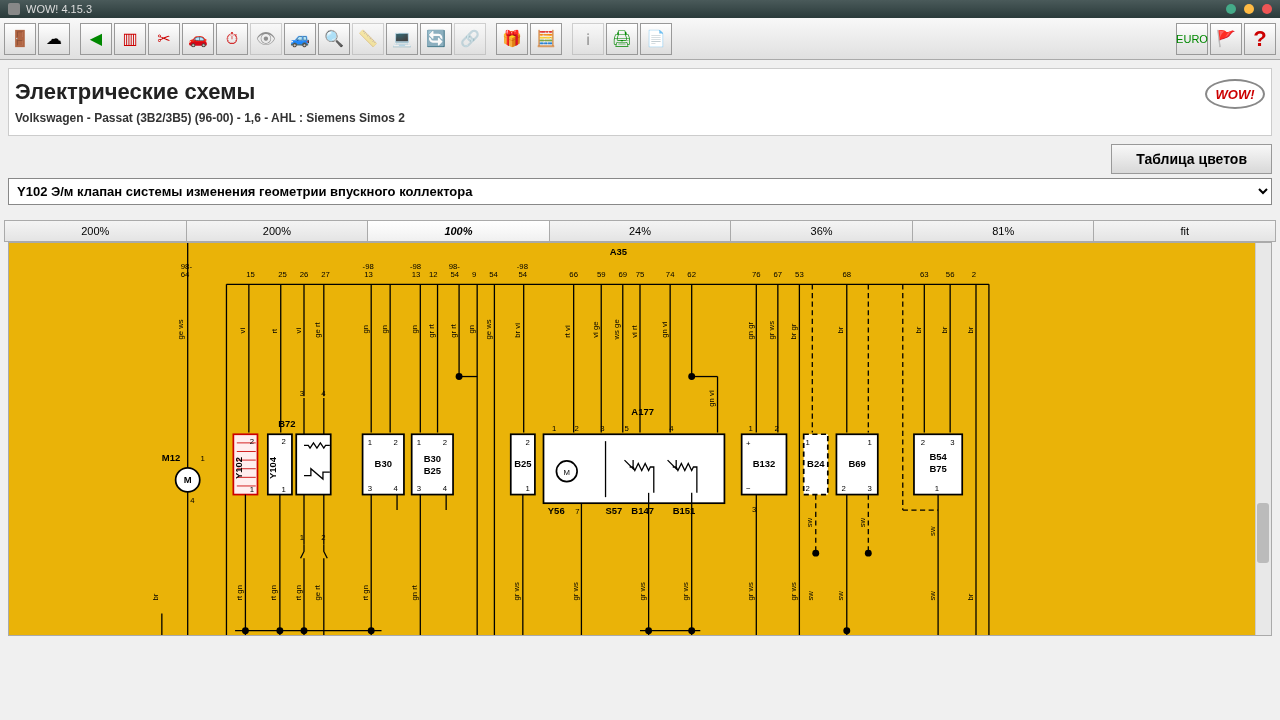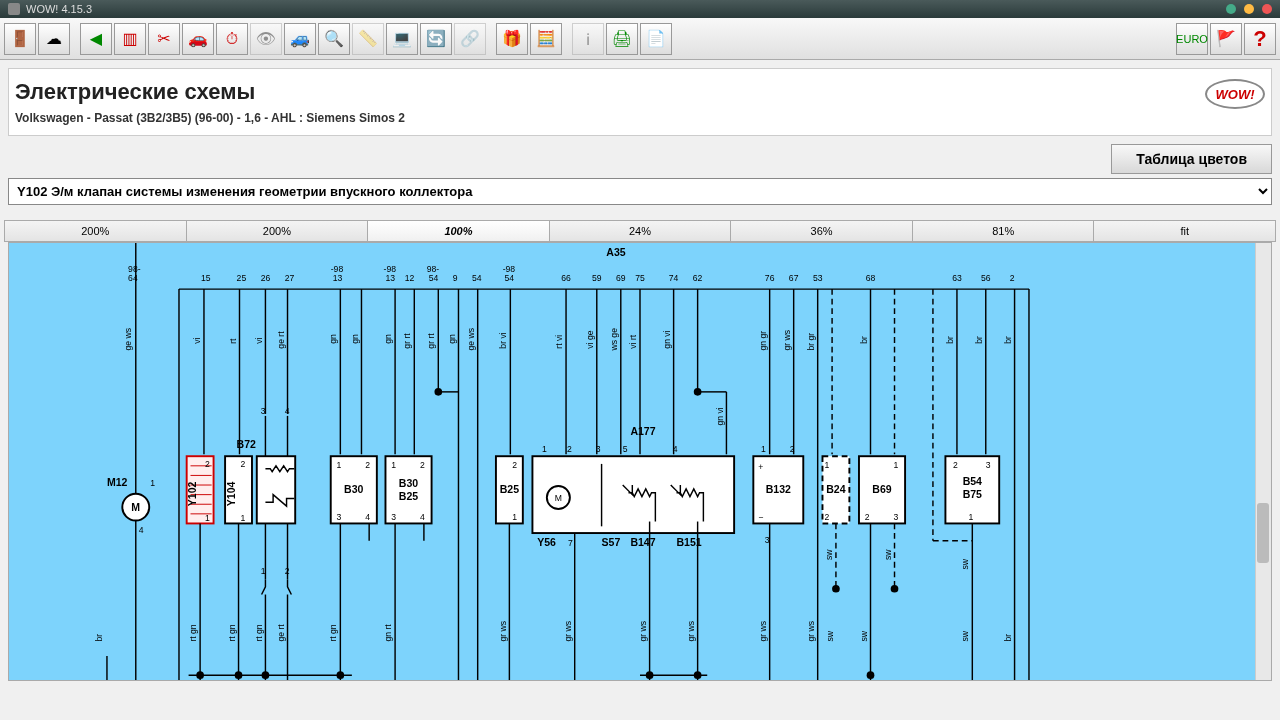--- a/index.html
+++ b/index.html
@@ -18,21 +18,21 @@
 .vehicle-info { font-size: 12px; font-weight: bold; color: #333; margin-top: 6px; }
 .wow-logo { margin-left: auto; width: 60px; height: 30px; border: 2px solid #888; border-radius: 50%; display: flex; align-items: center; justify-content: center; font-weight: bold; color: #c00; font-size: 13px; font-style: italic; }
 .color-table-row { margin: 0 8px; display: flex; justify-content: flex-end; }
 .color-table-btn { background: linear-gradient(#f8f8f8, #d8d8d8); border: 1px solid #999; padding: 6px 24px; font-size: 14px; font-weight: bold; cursor: pointer; }
 .selector-row { margin: 4px 8px 15px; display: flex; justify-content: flex-end; }
 .selector-row select { flex: 1; font-size: 13px; font-weight: bold; padding: 4px; border: 1px solid #888; background: #fff; }
 .zoom-tabs { margin: 2px 4px 0; display: flex; border: 1px solid #aaa; }
 .zoom-tab { flex: 1; text-align: center; padding: 4px; background: linear-gradient(#f4f4f4, #e4e4e4); border-right: 1px solid #aaa; font-size: 11px; cursor: pointer; }
 .zoom-tab:last-child { border-right: none; }
 .zoom-tab.active { background: linear-gradient(#fff, #f0f0f0); font-weight: bold; font-style: italic; }
-.diagram-area { margin: 0 8px 8px; background: #7dd3fc; border: 1px solid #aaa; height: 439px; position: relative; overflow: hidden; }
+.diagram-area { margin: 0 8px 8px; background: #eab308; border: 1px solid #aaa; height: 394px; position: relative; overflow: hidden; }
 .scrollbar-v { position: absolute; right: 0; top: 0; bottom: 0; width: 16px; background: #e8e8e8; border-left: 1px solid #ccc; }
 .scrollbar-thumb { position: absolute; top: 260px; right: 2px; width: 12px; height: 60px; background: #bbb; border-radius: 3px; }
 .diagram-svg { width: 100%; height: 100%; }
 .wire { stroke: #000; stroke-width: 1.5; fill: none; }
 .wire-dash { stroke-dasharray: 6 4; }
 .component-box { fill: #fff; stroke: #000; stroke-width: 2; }
 .highlight-box { fill: #fee; stroke: #c00; stroke-width: 2; }
 .pin-label { font-size: 9px; fill: #000; }
 .comp-label { font-size: 11px; font-weight: bold; fill: #000; }
 .vert-label { font-size: 9px; fill: #000; }

